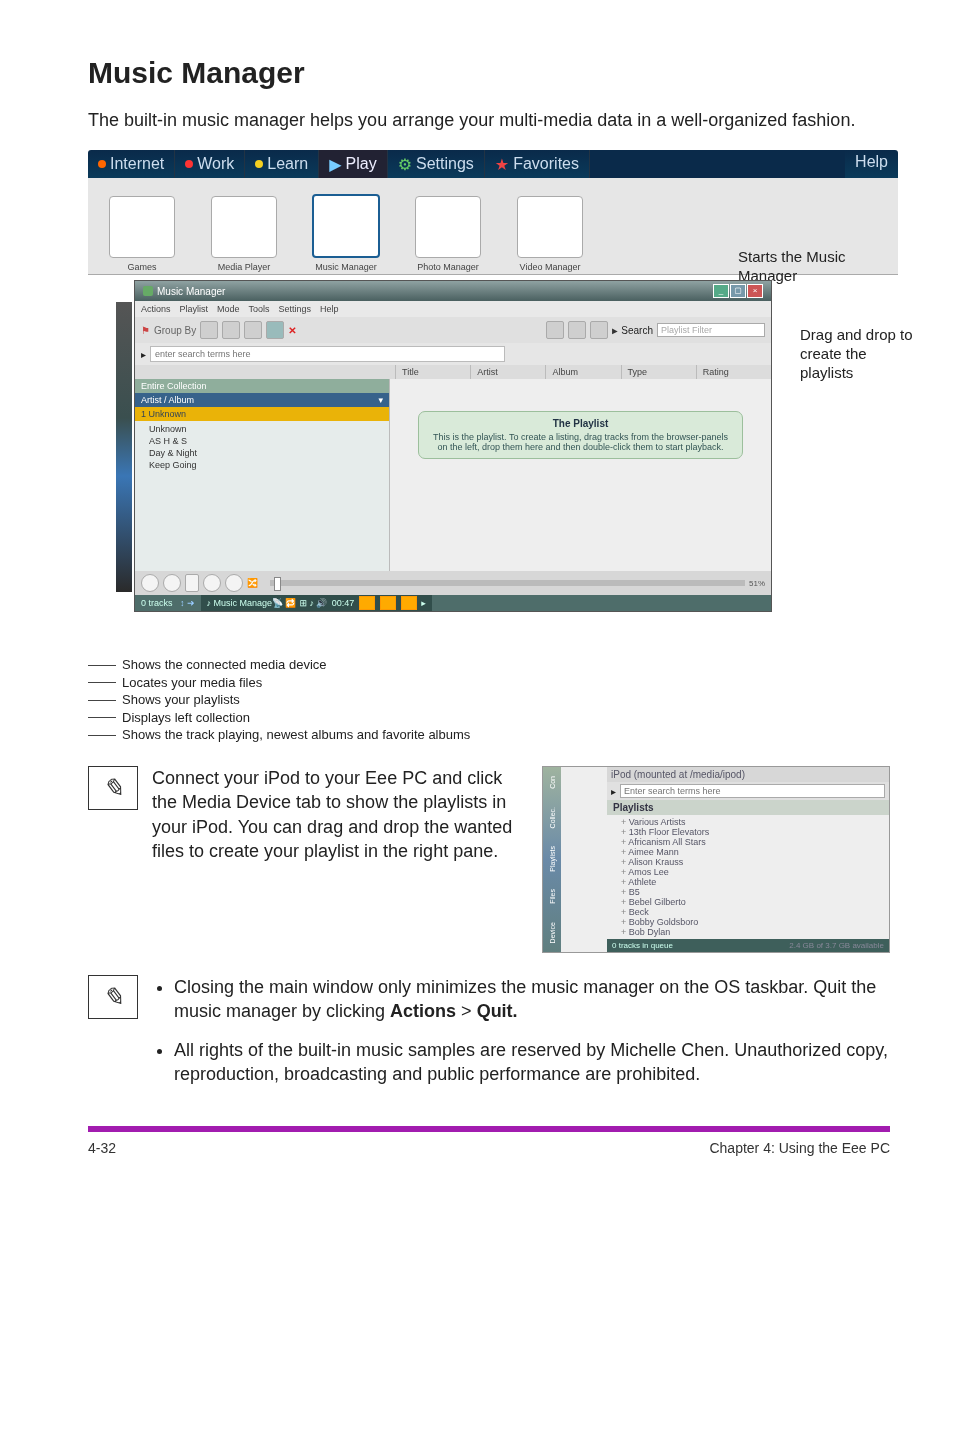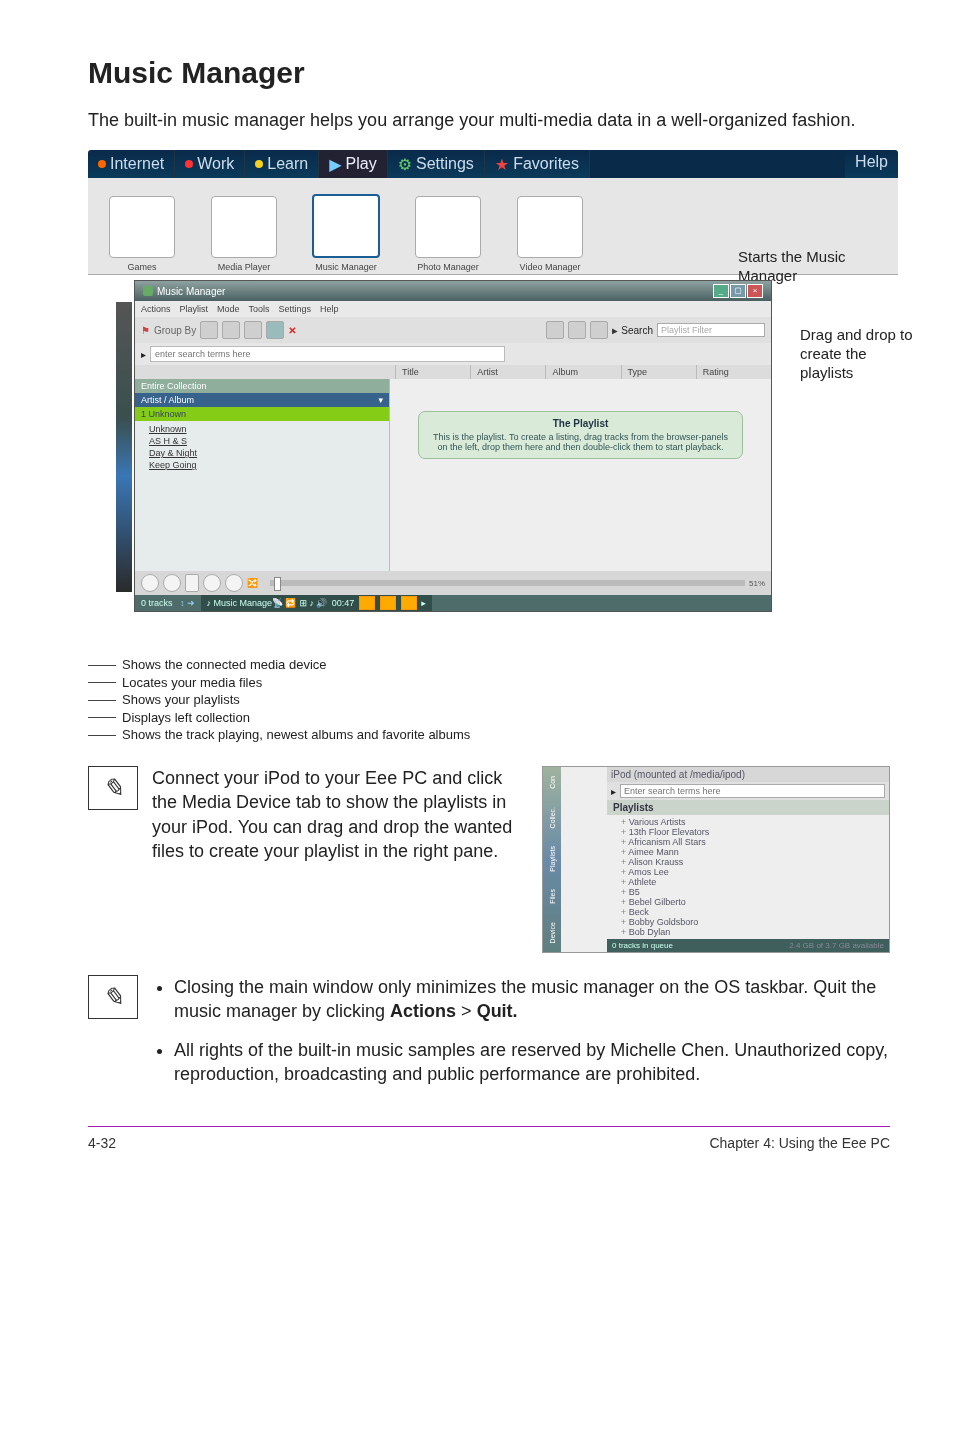--- a/index.html
+++ b/index.html
@@ -99,21 +99,21 @@
   .mm-toolbar .btn{width:16px;height:16px;background:#cfcfcf;border:1px solid #aaa;border-radius:2px;}
   .mm-toolbar .del{color:#d22;font-weight:bold}
   .mm-search2 {padding:3px 6px;display:flex;align-items:center;background:#e6e6e6;}
   .mm-search2 input{flex:1;border:1px solid #bbb;font-size:9px;padding:2px 4px;color:#888;}
   .mm-cols-head{display:flex;background:#dcdcdc;font-size:9px;color:#444;padding:0 0 0 260px;}
   .mm-cols-head span{padding:2px 6px;border-left:1px solid #bbb;flex:1;}
   .mm-body{flex:1;display:flex;min-height:0;}
   .mm-left{width:254px;border-right:1px solid #bbb;background:#e6eceb;overflow:hidden;}
   .mm-left .hdr{background:#8fae9c;color:#fff;padding:2px 6px;font-size:9px;}
   .mm-left .sel{background:#37628b;color:#fff;padding:2px 6px;font-size:9px;}
-  .mm-left ul{list-style:none;margin:0;padding:2px 0 0 14px;font-size:9px;color:#333;text-decoration:underline;}
+  .mm-left ul{list-style:none;margin:0;padding:2px 0 0 14px;font-size:9px;color:#333;}
   .mm-left li{padding:1px 0;}
   .mm-right{flex:1;position:relative;background:#eee;}
   .playlist-tip{
     position:absolute; top:32px; left:28px; right:28px;
     background:#d9ead9; border:1px solid #9cbf9c; border-radius:7px;
     padding:6px 10px; text-align:center; font-size:9px; color:#355;
   }
   .playlist-tip h4{margin:0 0 3px; font-size:10px;color:#234;}
   .mm-controls{background:#d7d7d7;padding:3px 6px;display:flex;align-items:center;gap:4px;font-size:9px;}
   .mm-controls .cbtn{width:16px;height:16px;border:1px solid #aaa;border-radius:50%;background:#f4f4f4;}
@@ -150,21 +150,21 @@
   .ipod-shot .plhdr{background:#cbd4cb;padding:2px 6px;font-weight:bold;font-size:10px;color:#334;}
   .ipod-shot ul{list-style:none;margin:0;padding:2px 0 2px 14px;color:#556;font-size:9px;}
   .ipod-shot li::before{content:"+ ";color:#888;}
   .ipod-shot .foot{background:#3e5f5b;color:#cfe;font-size:8px;padding:2px 5px;display:flex;justify-content:space-between;}
   .ipod-left{color:#889;}
   .ipod-strip{display:flex;}
   .ipod-strip .tabs{width:18px;background:linear-gradient(#9fb39f,#6a8aa8 50%,#607f7f);color:#fff;font-size:7px;display:flex;flex-direction:column;justify-content:space-around;align-items:center;}
   .ipod-strip .tabs span{writing-mode:vertical-rl;transform:rotate(180deg);padding:4px 0;}
   .ipod-strip .body{flex:1;padding-left:46px;}
   .footer{
-    border-top:1px solid #a21caf;
+    border-top:6px solid #a21caf;
     margin-top:26px;
     display:flex;justify-content:space-between;
     font-size:14px;padding-top:8px;color:#333;
   }
 </style>
 </head>
 <body>
 
 <div class="page">
   <h1>Music Manager</h1>
@@ -273,21 +273,21 @@
         <span>Title</span>
         <span>Artist</span>
         <span>Album</span>
         <span>Type</span>
         <span>Rating</span>
       </div>
       <div class="mm-body">
         <div class="mm-left">
           <div class="hdr">Entire Collection</div>
           <div class="sel"><span>Artist / Album</span> <span style="float:right">▾</span></div>
-          <div style="background:#84cc16;padding:2px 6px;color:#345;font-size:9px;">1 Unknown</div>
+          <div style="background:#eab308;padding:2px 6px;color:#345;font-size:9px;">1 Unknown</div>
           <ul>
             <li>Unknown</li>
             <li>AS H &amp; S</li>
             <li>Day &amp; Night</li>
             <li>Keep Going</li>
           </ul>
         </div>
         <div class="mm-right">
           <div class="playlist-tip">
             <h4>The Playlist</h4>

